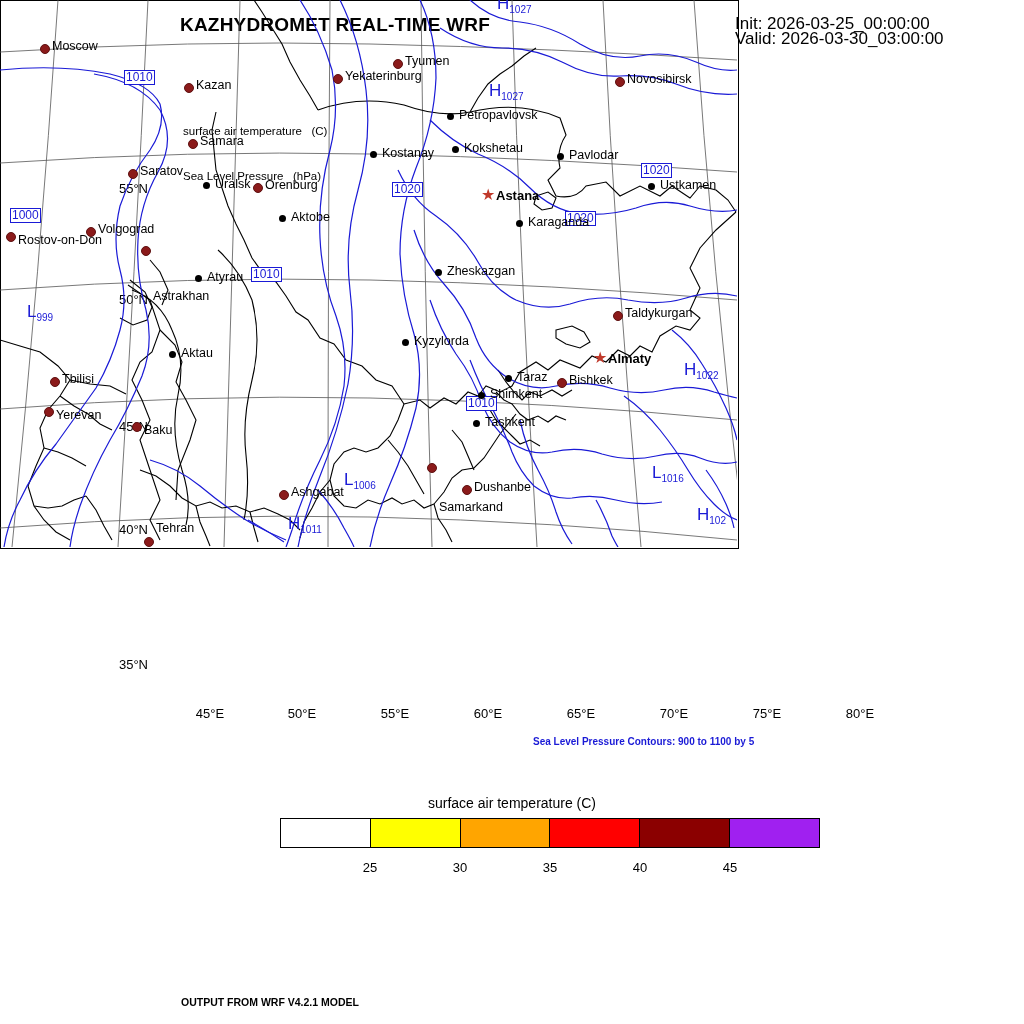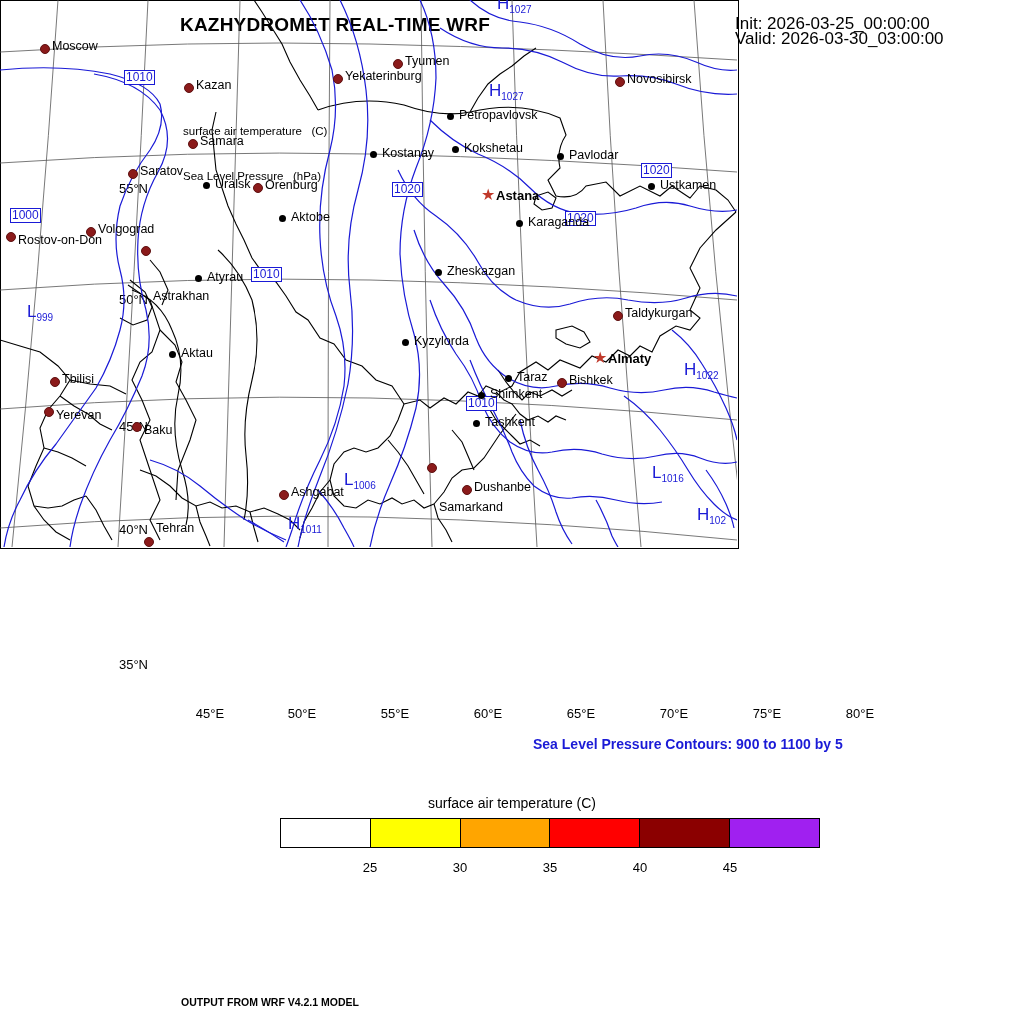--- a/index.html
+++ b/index.html
@@ -53,21 +53,21 @@
   
   .city-dot{width:7px;height:7px;border-radius:50%;background:#000;}
   .city-dot.red{background:#8b1a1a;border:1px solid #5e1111;width:8px;height:8px;}
   .city-lab{font-size:12.5px;white-space:nowrap;}
   .capital-lab{font-size:13px;font-weight:bold;white-space:nowrap;}
   .star{color:#c0392b;font-size:16px;line-height:16px;}
 
   
   #slp-caption{
     left:533px; top:736px;
-    font-size:14px; font-weight:bold; color:#1a1ad6;
+    font-size:10px; font-weight:bold; color:#1a1ad6;
   }
 
   
   #cbar-title{
     left:0;top:795px;width:1024px;text-align:center;font-size:14px;
   }
   #cbar{
     left:280px; top:818px; width:540px; height:30px;
     border:1px solid #000; box-sizing:border-box; display:flex;
   }

